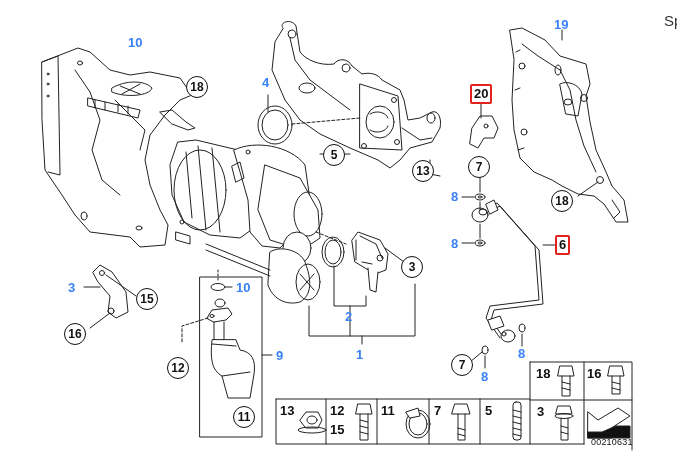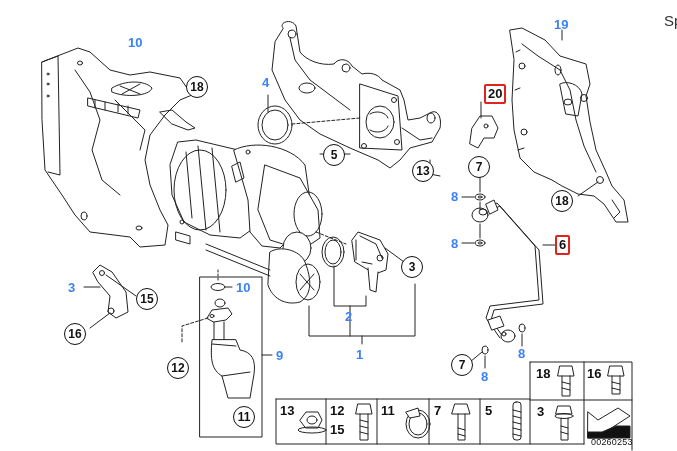--- a/index.html
+++ b/index.html
@@ -245,27 +245,27 @@
 <span class="circ" style="left:412px;top:160px;">13</span>
 <span class="circ" style="left:468px;top:156px;">7</span>
 <span class="circ" style="left:551px;top:190px;">18</span>
 <span class="circ" style="left:401px;top:256px;">3</span>
 <span class="circ" style="left:136px;top:288px;">15</span>
 <span class="circ" style="left:64px;top:323px;">16</span>
 <span class="circ" style="left:167px;top:357px;">12</span>
 <span class="circ" style="left:451px;top:354px;">7</span>
 <span class="circ" style="left:233px;top:406px;">11</span>
 
-<span class="redbox" style="left: 470px; top: 84px; border-color: rgb(224, 35, 28); margin-left: 14px;">20</span>
+<span class="redbox" style="left: 470px; top: 84px; border-color: rgb(224, 35, 28);">20</span>
 <span class="redbox" style="left: 555px; top: 235px; border-color: rgb(224, 35, 28);">6</span>
 
 <span class="cell-lbl" style="left:280px;top:403px;">13</span>
 <span class="cell-lbl" style="left:330px;top:403px;">12</span>
 <span class="cell-lbl" style="left:330px;top:422px;">15</span>
 <span class="cell-lbl" style="left:381px;top:403px;">11</span>
 <span class="cell-lbl" style="left:434px;top:403px;">7</span>
 <span class="cell-lbl" style="left:485px;top:403px;">5</span>
 <span class="cell-lbl" style="left:536px;top:366px;">18</span>
 <span class="cell-lbl" style="left:587px;top:366px;">16</span>
 <span class="cell-lbl" style="left:537px;top:404px;">3</span>
 
-<span class="docnum">00260253</span>
+<span class="docnum">00210631</span>
 <span class="corner-text">Sp</span>
 
 </body></html>

